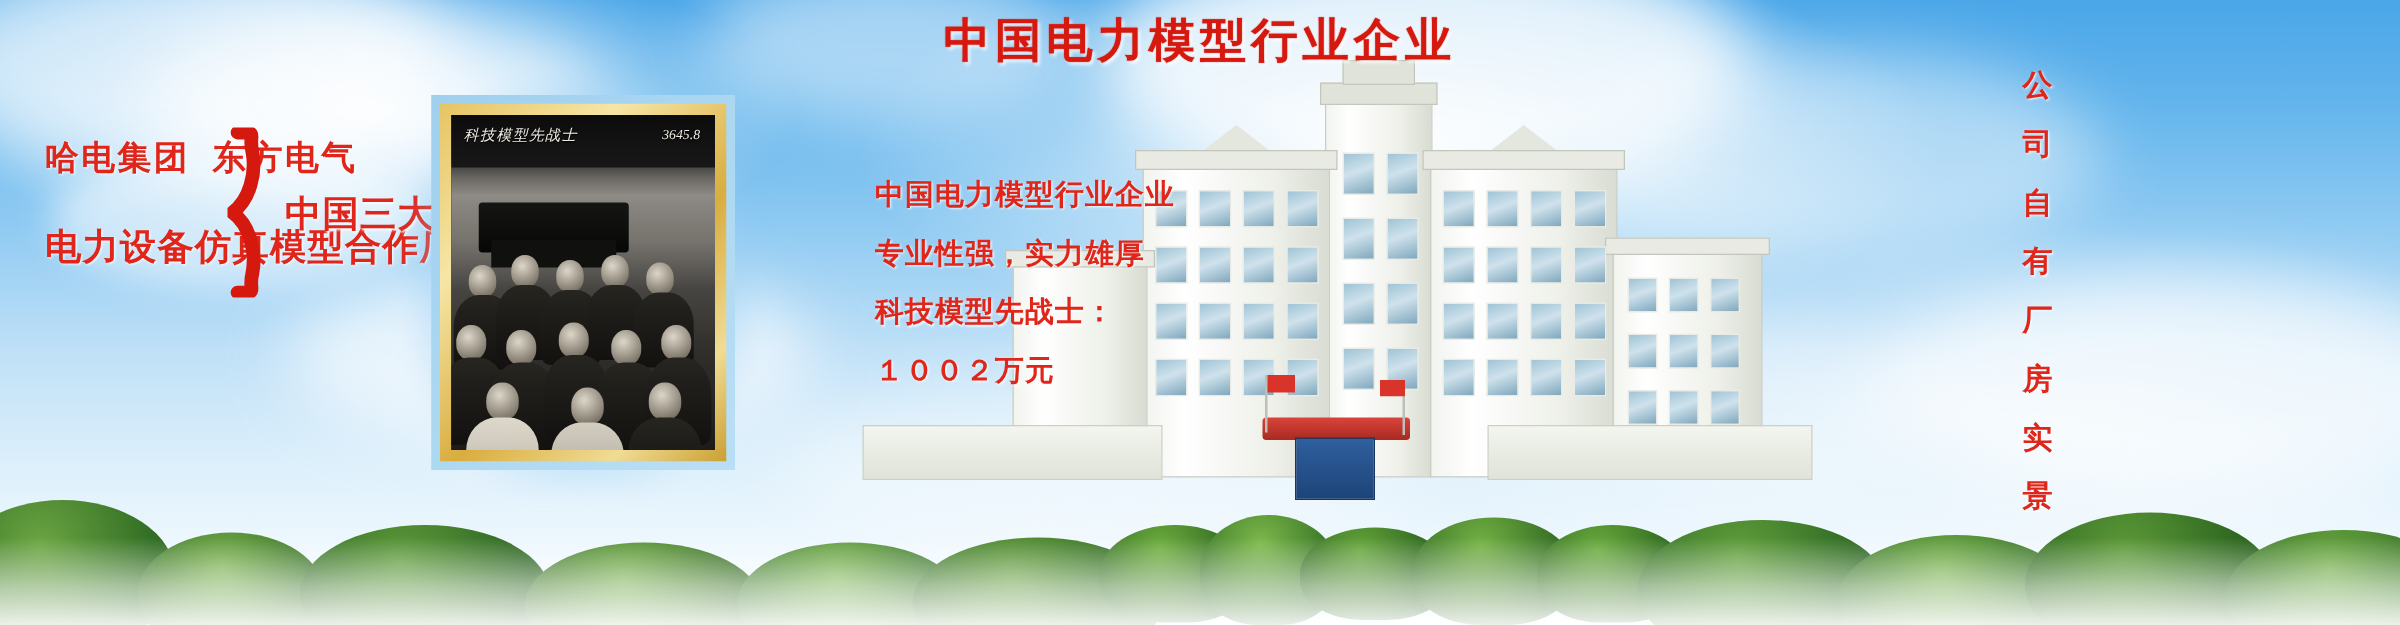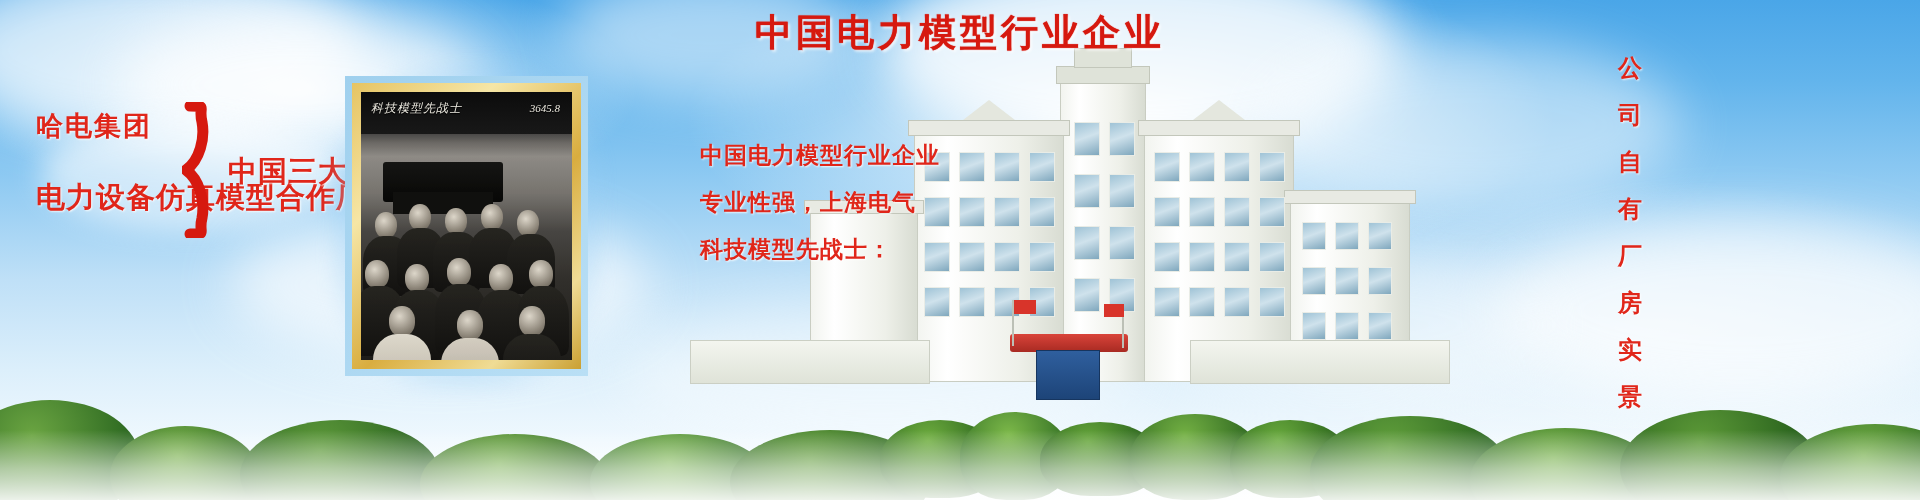--- a/index.html
+++ b/index.html
@@ -259,20 +259,21 @@
     <div class="tree" style="left:1780px;bottom:-30px;width:190px;height:106px;background:radial-gradient(circle at 44% 30%,#6fab43,#2e6a22 72%);"></div>
   </div>
   <div id="groundhaze"></div>
 
   <div id="headline">中国电力模型行业企业</div>
 
   <div id="leftblock">
     <div class="three-rows">
       <div class="trio">
         <div class="ln">哈电集团</div>
+        <div class="ln">东方电气</div>
       </div>
       <div id="brace-wrap">
         <svg id="brace" width="46" height="136" viewBox="0 0 46 136" xmlns="http://www.w3.org/2000/svg" aria-hidden="true">
           <path d="M8 4 C26 4, 16 4, 20 20 C23 36, 18 58, 4 68 C18 78, 23 100, 20 116 C16 132, 26 132, 8 132" fill="none" stroke="#d6190f" stroke-width="11" stroke-linecap="round" stroke-linejoin="round"></path>
         </svg>
       </div>
       <div id="brace-label">中国三大动力</div>
     </div>
     <div id="left-bottom">电力设备仿真模型合作厂家</div>
   </div>
@@ -317,22 +318,23 @@
         <div class="pbody" style="left:80px;top:246px;width:58px;height:62px;background:linear-gradient(180deg,#cfc9bd,#a8a296);"></div>
         <div class="phead" style="left:158px;top:214px;width:26px;height:30px;"></div>
         <div class="pbody" style="left:142px;top:242px;width:58px;height:62px;"></div>
       </div>
     </div>
   </div>
 
   <div id="center">
     <div id="lines">
       <div class="cl">中国电力模型行业企业</div>
-      <div class="cl">专业性强，上海电气</div>
+      <div class="cl">专业性强，实力雄厚</div>
       <div class="cl">科技模型先战士：</div>
+      <div class="cl">１００２万元</div>
     </div>
   </div>
 
   <div id="rightvert">
     <div class="vc">公</div>
     <div class="vc">司</div>
     <div class="vc">自</div>
     <div class="vc">有</div>
     <div class="vc">厂</div>
     <div class="vc">房</div>

